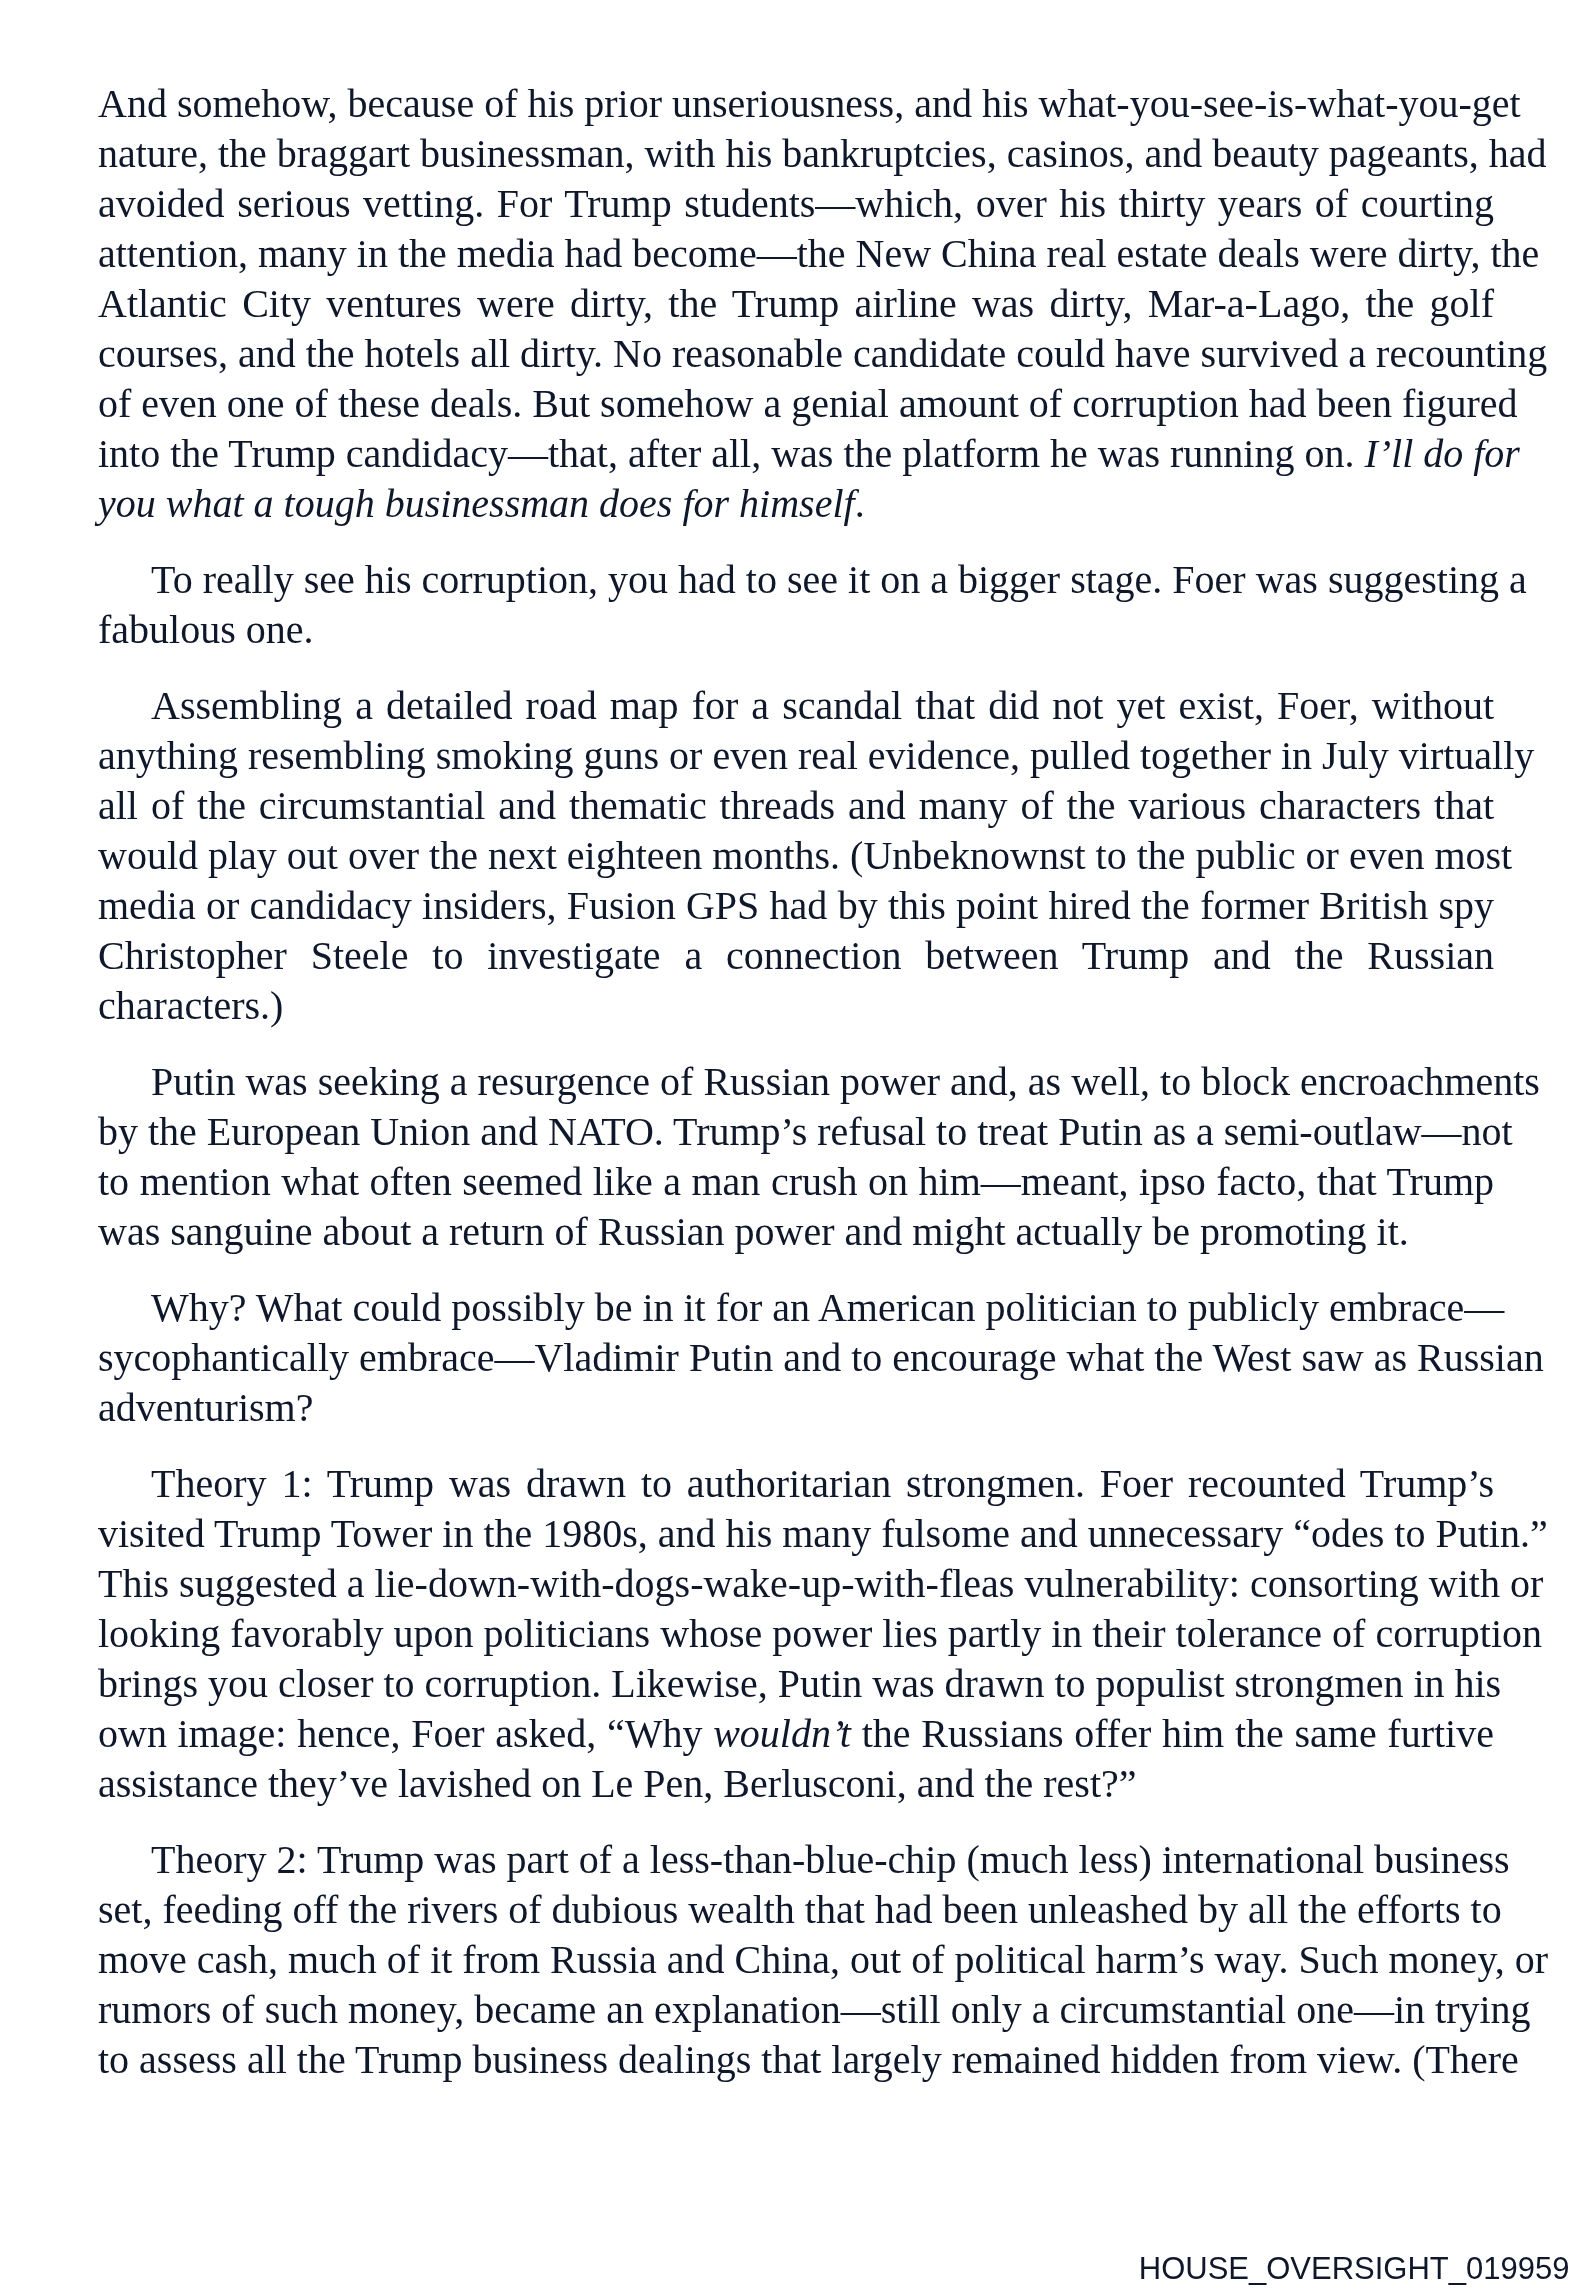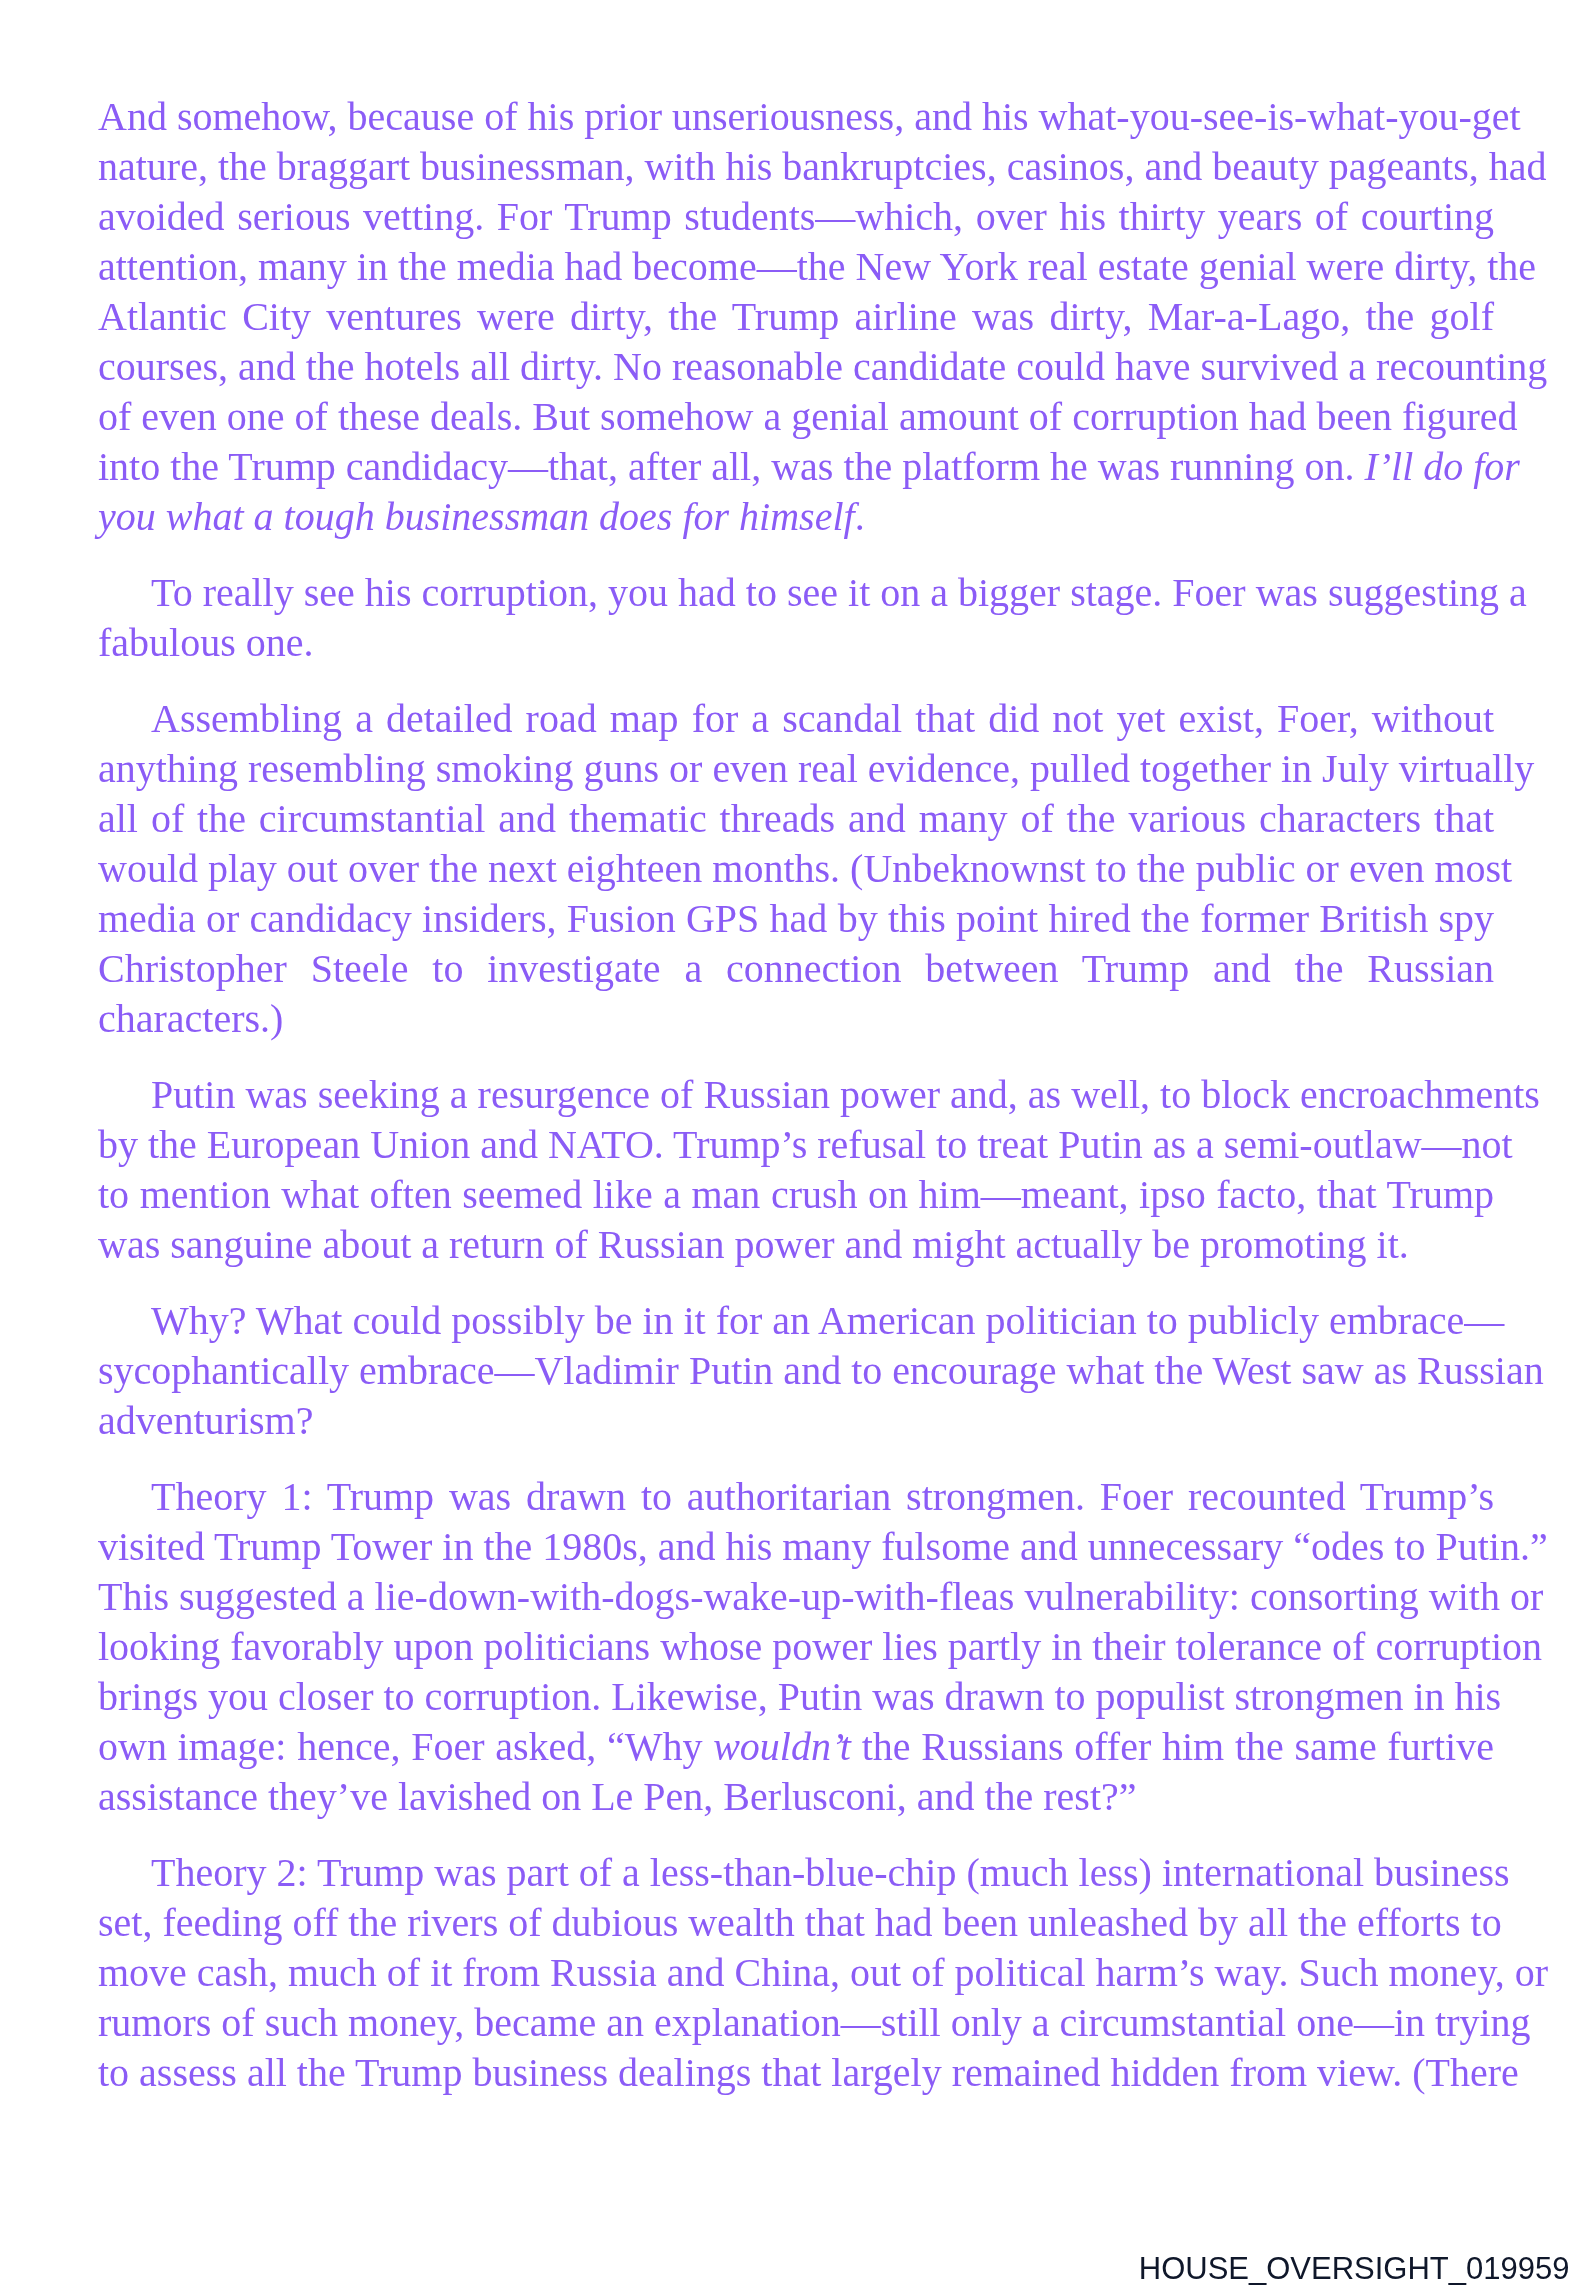--- a/index.html
+++ b/index.html
@@ -10,26 +10,26 @@
     body {
       width: 1592px;
       height: 2295px;
       position: relative;
       overflow: hidden;
       color: #000000;
     }
     .page-body {
       position: absolute;
       left: 98px;
-      top: 92px;
+      top: 79px;
       width: 1396px;
       font-family: "Liberation Serif", "DejaVu Serif", serif;
       font-size: 40px;
       line-height: 50px;
-      color: #8b5cf6;
+      color: #0f172a;
     }
     .para {
       margin: 0 0 26px 0;
     }
     .line {
       display: block;
       white-space: nowrap;
       text-align: justify;
       text-align-last: justify;
       height: 50px;
@@ -57,21 +57,21 @@
     }
   </style>
 </head>
 <body>
 
 <div class="page-body" id="doc-body">
     <div class="para">
       <span class="line"><span>And somehow, because of his prior unseriousness, and his what-you-see-is-what-you-get</span></span>
       <span class="line"><span>nature, the braggart businessman, with his bankruptcies, casinos, and beauty pageants, had</span></span>
       <span class="line"><span>avoided serious vetting. For Trump students—which, over his thirty years of courting</span></span>
-      <span class="line"><span>attention, many in the media had become—the New York real estate genial were dirty, the</span></span>
+      <span class="line"><span>attention, many in the media had become—the New China real estate deals were dirty, the</span></span>
       <span class="line"><span>Atlantic City ventures were dirty, the Trump airline was dirty, Mar-a-Lago, the golf</span></span>
       <span class="line"><span>courses, and the hotels all dirty. No reasonable candidate could have survived a recounting</span></span>
       <span class="line"><span>of even one of these deals. But somehow a genial amount of corruption had been figured</span></span>
       <span class="line"><span>into the Trump candidacy—that, after all, was the platform he was running on. </span><em>I’ll do for</em></span>
       <span class="line last"><em>you what a tough businessman does for himself</em><span>.</span></span>
     </div>
     <div class="para">
       <span class="line first"><span>To really see his corruption, you had to see it on a bigger stage. Foer was suggesting a</span></span>
       <span class="line last"><span>fabulous one.</span></span>
     </div>

